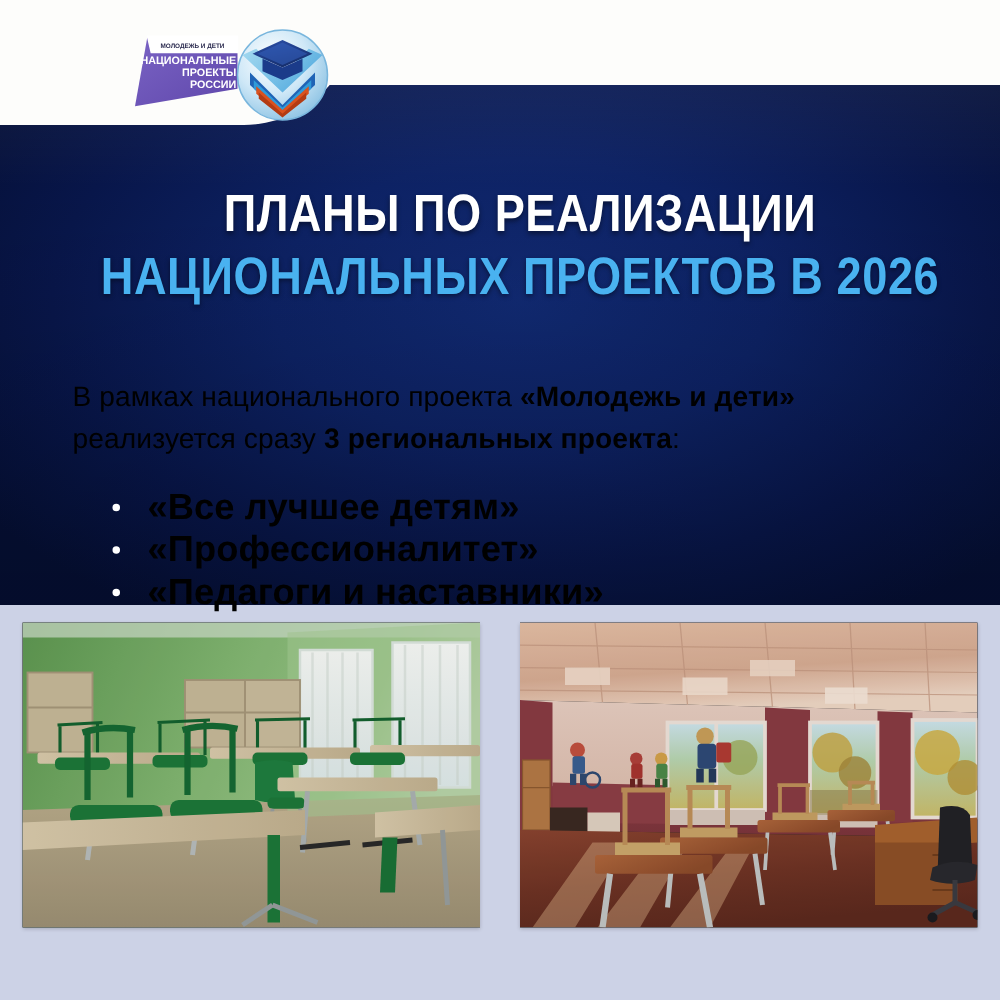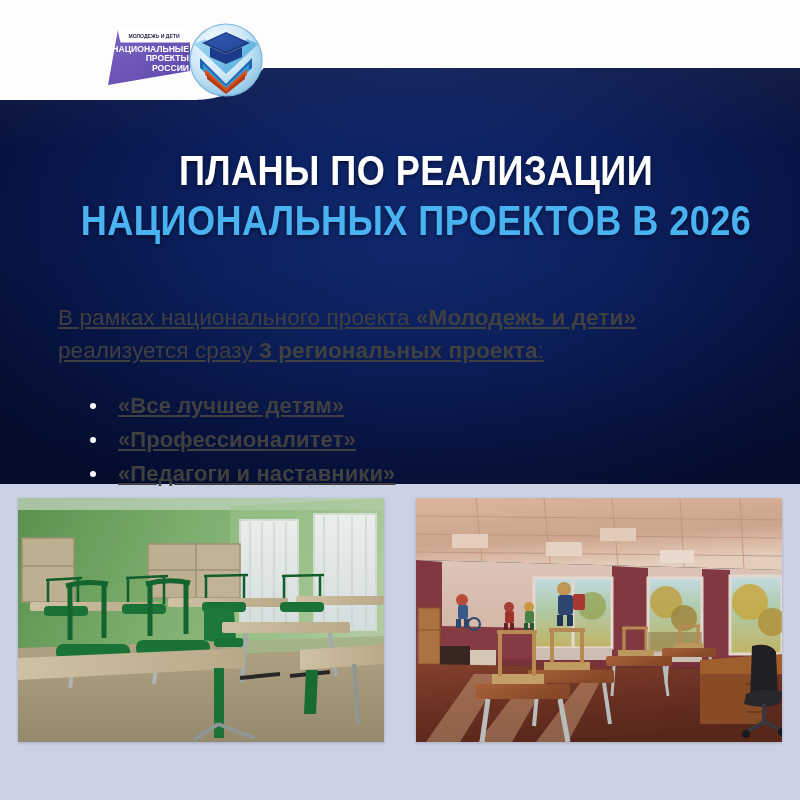--- a/index.html
+++ b/index.html
@@ -73,39 +73,38 @@
     line-height:50px;
     transform:scaleX(0.86);
     white-space:nowrap;
   }
   .title-l1{color:#ffffff;text-shadow:0 2px 5px rgba(0,0,0,.45);}
   .title-l2{color:#49b2f0;text-shadow:0 2px 5px rgba(0,0,0,.45);}
 
   
   .body-block{
     position:absolute;left:58px;top:278px;width:700px;z-index:5;
-    color:#404040;
-    text-decoration:underline;
+    color:#000000;
   }
   .lead{
     font-size:22.5px;
     line-height:33px;
     font-weight:400;
     letter-spacing:0.1px;
     text-align:left;
   }
   .lead b{font-weight:bold;}
   .bullets{
     list-style:none;
     margin:13px 0 0 0;
     padding:0 0 0 30px;
   }
   .bullets li{
     position:relative;
-    font-size:22px;
+    font-size:29px;
     line-height:34px;
     font-weight:bold;
     padding-left:30px;
     letter-spacing:0.1px;
   }
   .bullets li:before{
     content:"";
     position:absolute;left:2px;top:14px;
     width:6px;height:6px;border-radius:50%;
     background:#ffffff;

